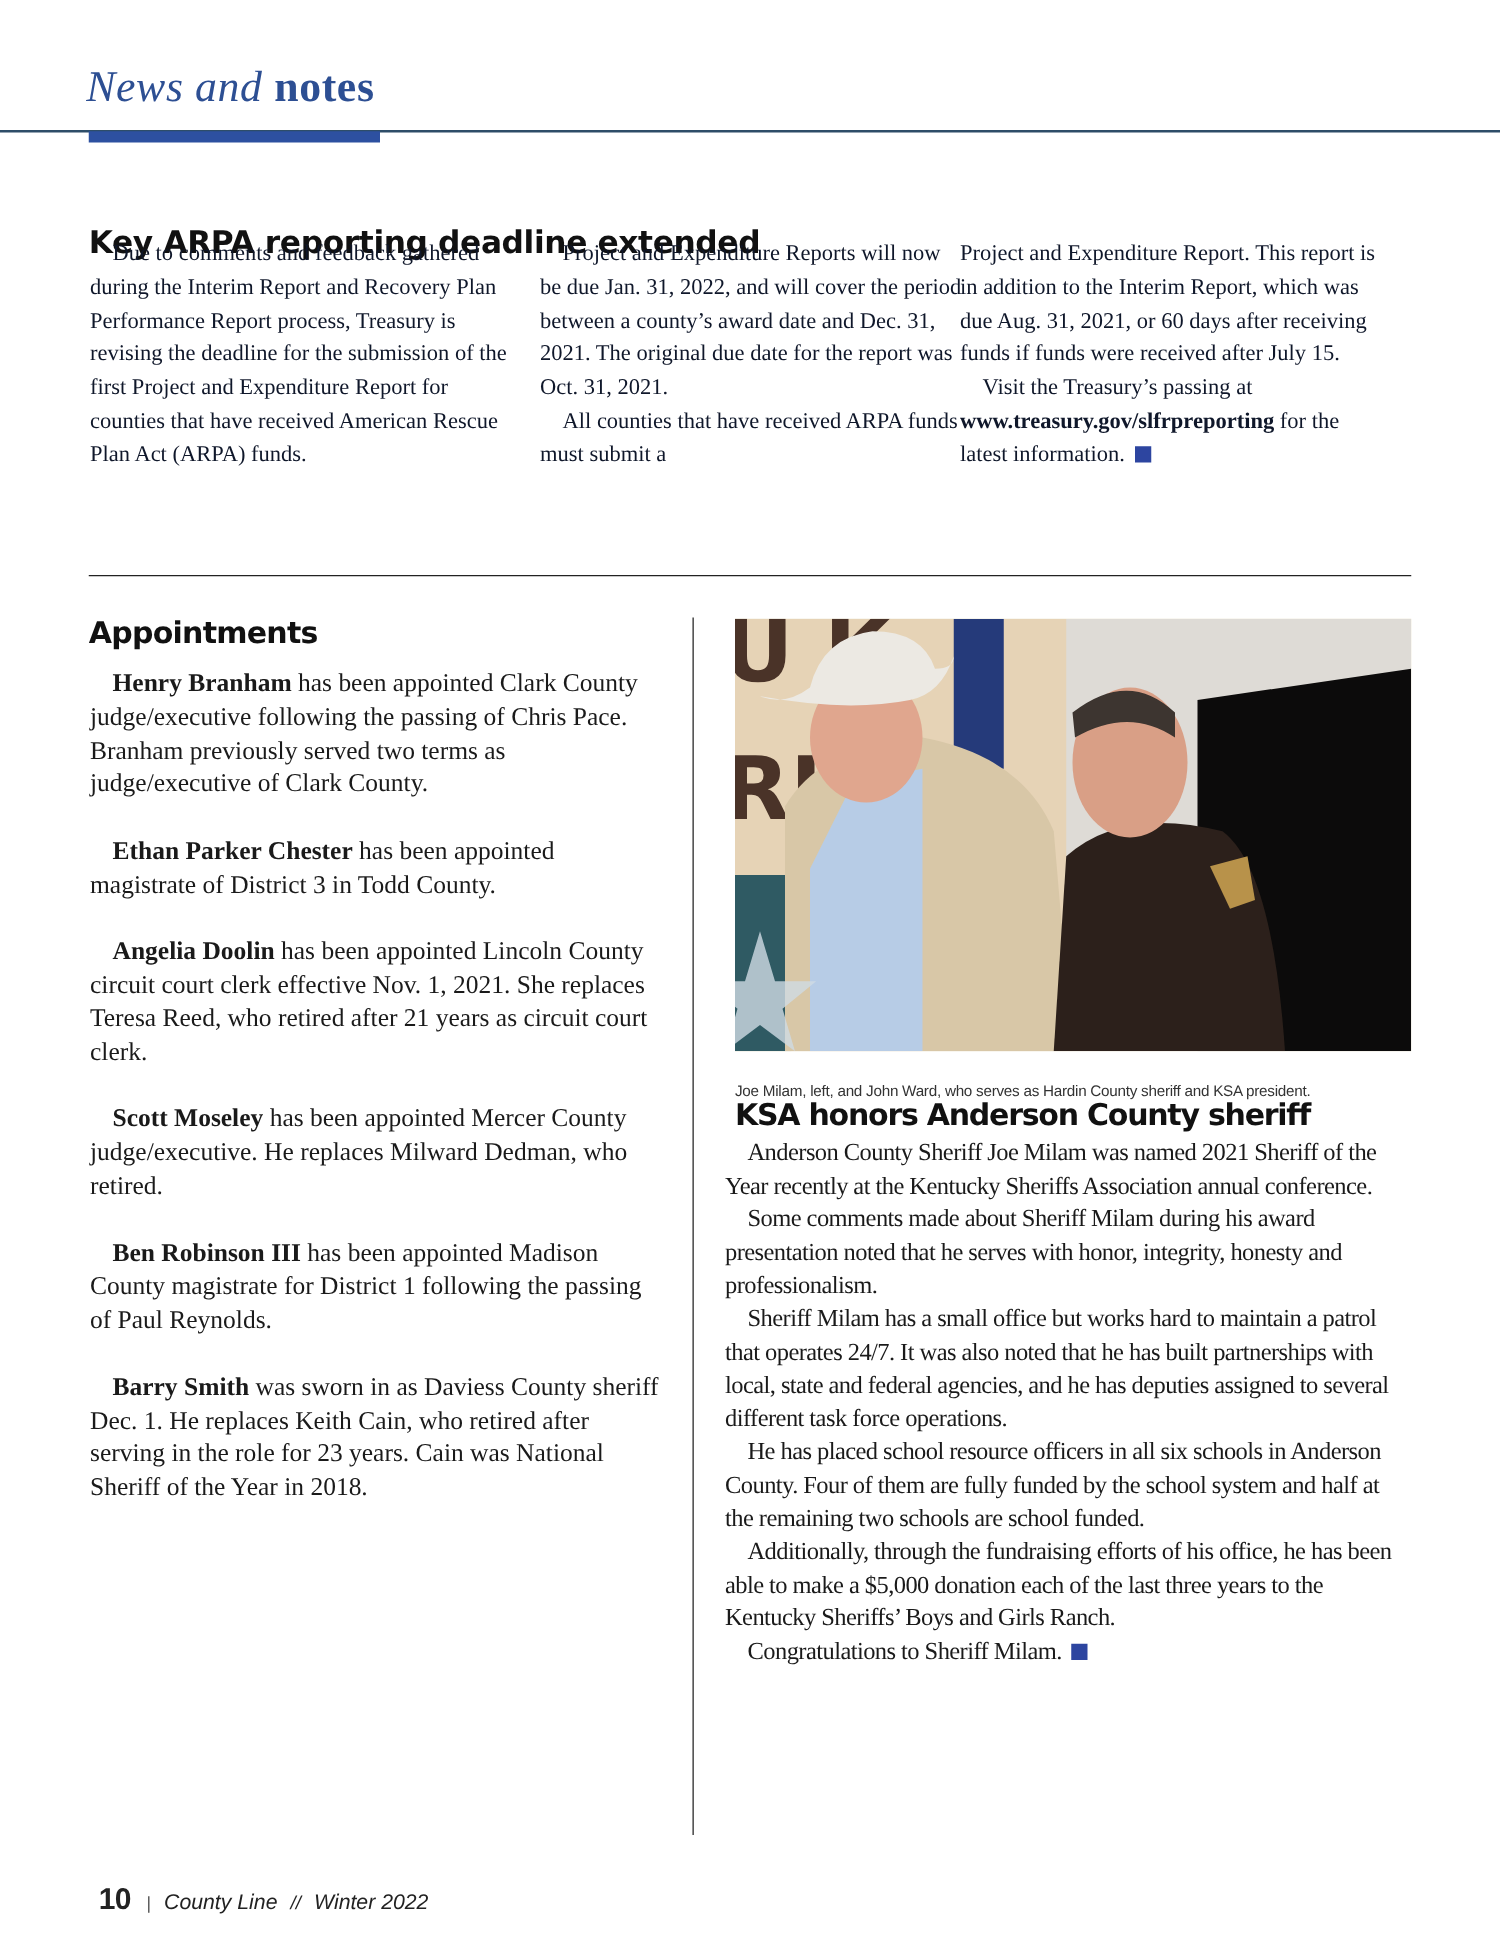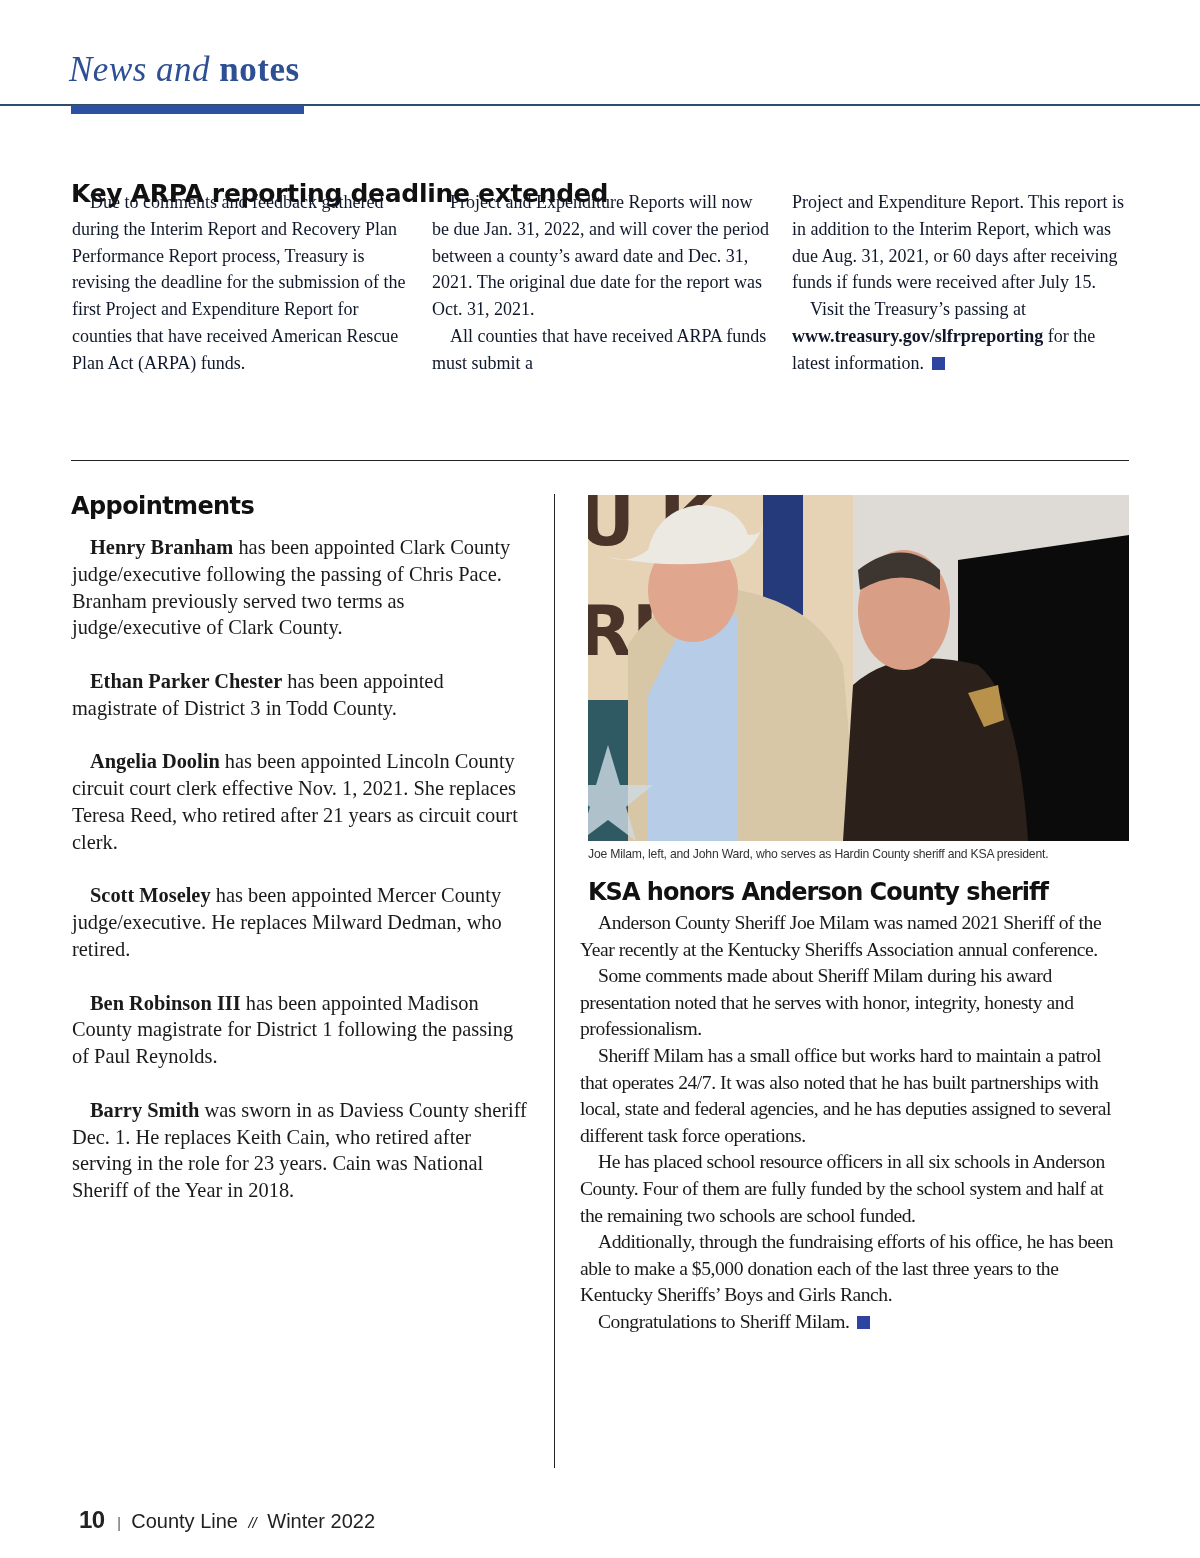--- a/index.html
+++ b/index.html
@@ -14,41 +14,41 @@
   .headline { position:absolute; font-family:"DejaVu Sans", sans-serif; font-weight:bold; color:#111; white-space:nowrap; letter-spacing:-0.3px; }
   .h1 { left:71px; top:151px; font-size:25px;margin-top:28px; }
   .h-appt { left:71px; top:492px; font-size:24px; letter-spacing:-0.6px; }
   .h-ksa { left:588px; top:878px; font-size:24px; letter-spacing:-1px; }
 
   .col { position:absolute; font-family:"Liberation Serif", serif; font-size:18px; line-height:26.8px; color:#0f172a; }
   .col p { margin:0; text-indent:18px; }
   .col p.noindent { text-indent:0; }
   .arpa1 { left:72px; top:189px; width:345px; }
   .arpa2 { left:432px; top:189px; width:340px; }
-  .arpa3 { left:792px; top:189px; width:345px; }
+  .arpa3 { left:768px; top:189px; width:345px; }
   .b { font-weight:bold; }
 
   .mid-rule { position:absolute; left:71px; top:460px; width:1058px; height:1px; background:#222; }
   .col-sep { position:absolute; left:554px; top:494px; width:1px; height:974px; background:#222; }
 
   .appts { position:absolute; left:72px; top:534px; width:455px; font-family:"Liberation Serif", serif; font-size:20.4px; line-height:26.8px; }
   .appts p { margin:0 0 26.8px 0; text-indent:18px; }
 
   .photo { position:absolute; left:588px; top:495px; width:541px; height:346px; overflow:hidden; background:#e8ddc9; }
-  .caption { position:absolute; left:588px; top:847px; font-family:"Liberation Sans", sans-serif; font-size:12.2px; color:#333; white-space:nowrap; letter-spacing:-0.2px; }
+  .caption { position:absolute; left:588px; top:866px; font-family:"Liberation Sans", sans-serif; font-size:12.2px; color:#333; white-space:nowrap; letter-spacing:-0.2px; }
 
   .ksa { position:absolute; left:580px; top:910px; width:545px; font-family:"Liberation Serif", serif; font-size:19.6px; line-height:26.6px; letter-spacing:-0.45px; }
   .ksa p { margin:0; text-indent:18px; }
 
   .endmark { display:inline-block; width:13px; height:13px; background:#2d45a0; margin-left:8px; vertical-align:-1px; }
 
   .footer { position:absolute; left:79px; top:1506px; font-family:"Liberation Sans", sans-serif; white-space:nowrap; color:#222; }
   .footer .pg { font-size:24px; font-weight:bold; letter-spacing:-0.5px; }
   .footer .sep { font-size:14px; color:#555; margin:0 6px 0 8px; }
-  .footer .pub { font-size:20px; }
+  .footer .pub { font-size:17px; font-style:italic; }
   .footer .slash { font-size:15px; font-style:italic; margin:0 6px; }
 </style>
 </head>
 <body>
 
 <div class="section-title">
   <span class="ital">News and</span>
   <span class="bold">notes</span>
 </div>
 <div class="top-rule"></div>

